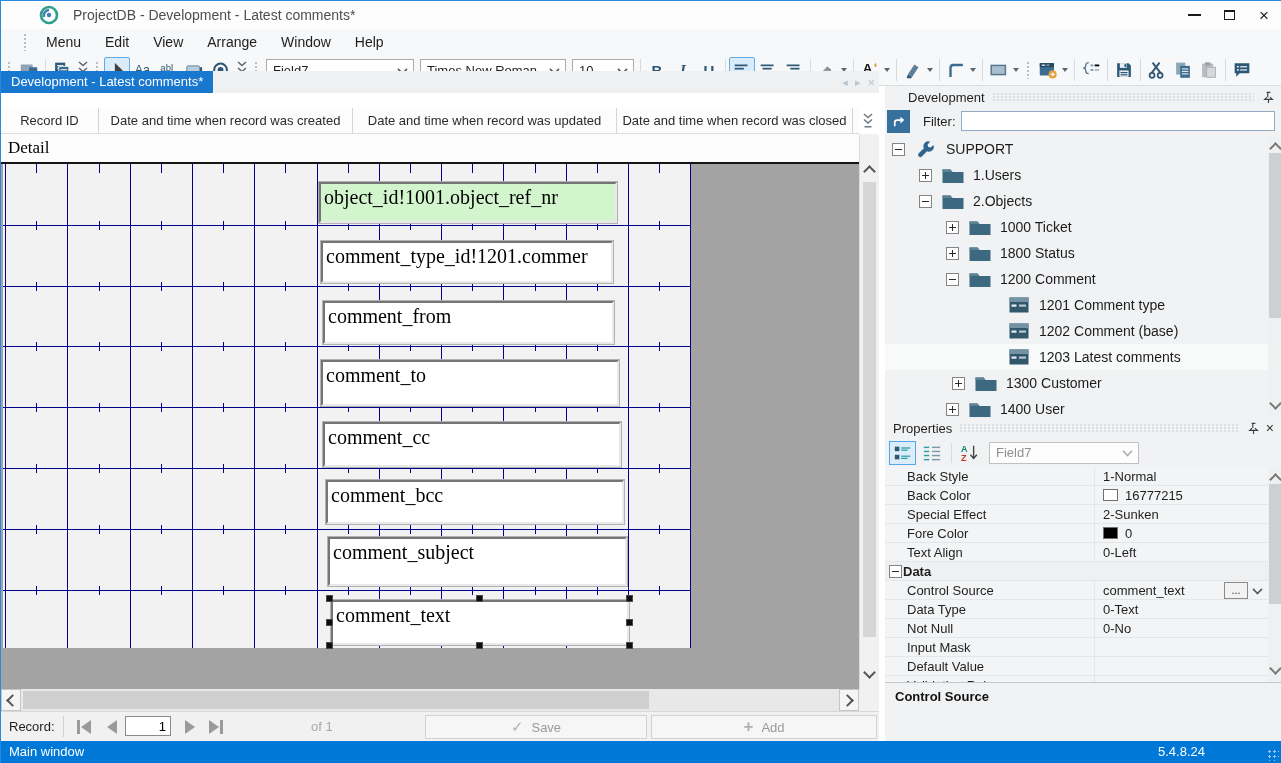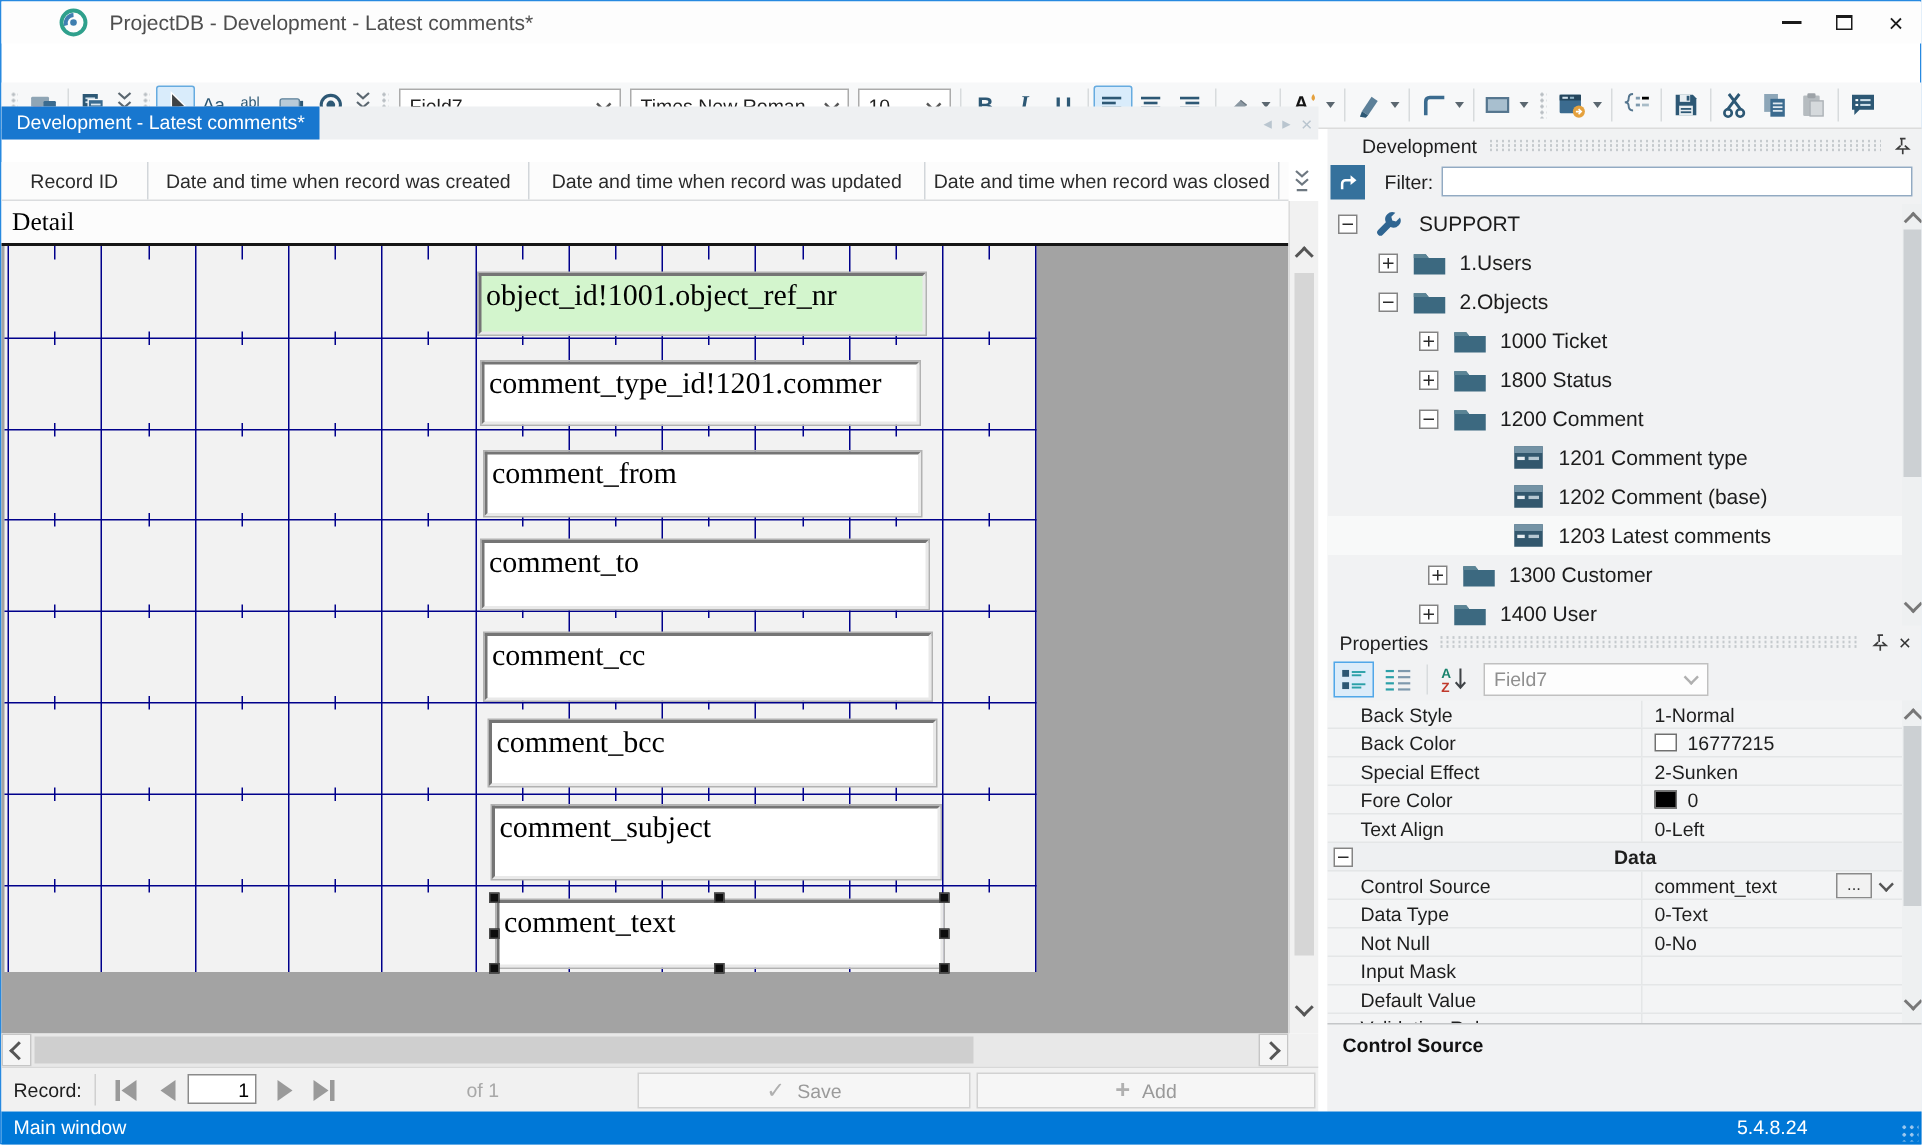--- a/index.html
+++ b/index.html
@@ -181,20 +181,31 @@
         <span class="wc-min-glyph"></span>
       </div>
     <div class="abs wc" style="left:1213px;">
         <span class="wc-max-glyph"></span>
       </div>
     <div class="abs wc" style="left:1248px;">
         <span class="wc-close-glyph">×</span>
       </div>
   </div>
 
+  <div class="abs menubar">
+    <span class="grip" style="margin-left:22px;"></span>
+    <span id="menu-items" style="display:flex;margin-left:2px;">
+        <span class="menu-item">Menu</span>
+        <span class="menu-item">Edit</span>
+        <span class="menu-item">View</span>
+        <span class="menu-item">Arrange</span>
+        <span class="menu-item">Window</span>
+        <span class="menu-item">Help</span>
+      </span>
+  </div>
 
   <div class="abs toolbar" id="toolbar">
       <span class="grip"></span>
       <span class="tbtn">
         <svg width="22" height="22" viewBox="0 0 24 24">
           <rect x="3" y="6" width="13" height="10" rx="1" fill="#8fa5b5"></rect>
           <rect x="12" y="9" width="9" height="9" rx="1" fill="#3b6b8f"></rect>
           <rect x="4.5" y="13" width="6" height="1.6" fill="#c94f42"></rect>
         </svg>
       </span>
@@ -813,21 +824,21 @@
               <span class="swatch" style="background: rgb(0, 0, 0);"></span>
               <span>0</span>
             </span>
           </div>
           <div class="prow" style="position: relative;">
             <span class="pname">Text Align</span>
             <span class="pvalue">
               <span>0-Left</span>
             </span>
           </div>
-          <div class="prow cat" style="position: relative; justify-content: flex-end;">
+          <div class="prow cat" style="position: relative;">
             <span class="expander"></span>
             <span class="pname">Data</span>
           </div>
           <div class="prow" style="position: relative;">
             <span class="pname">Control Source</span>
             <span class="pvalue">
               <span>comment_text</span>
               <span class="ellipsis-btn">...</span>
               <span class="valdd">
                 <span class="chev down" style="border-color:#555;margin:0 0 2px 0;"></span>

